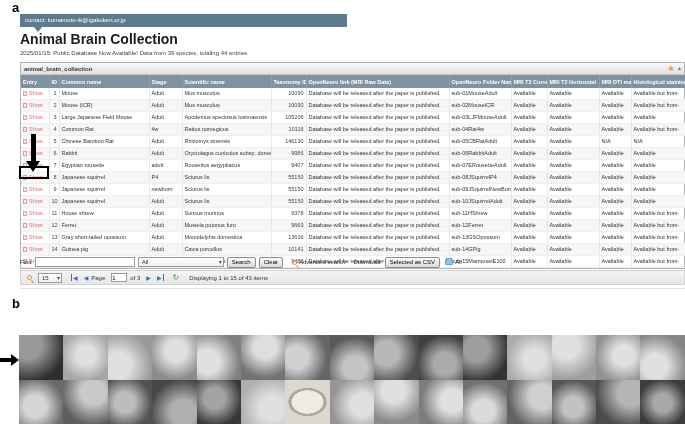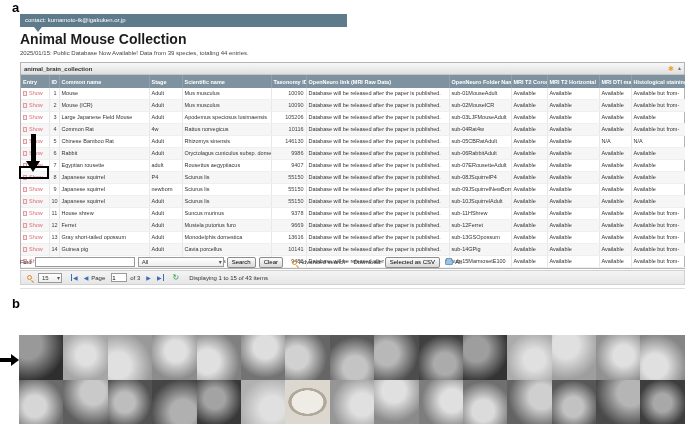--- a/index.html
+++ b/index.html
@@ -94,21 +94,21 @@
 </head>
 <body>
 
 <div id="stage">
 
   <div id="label-a" class="panel-label">a</div>
 
   <div id="contact-bar">contact: kumamoto-tk@igakuken.or.jp</div>
   <div id="contact-notch"></div>
 
-  <div id="page-title">Animal Mouse Collection</div>
+  <div id="page-title">Animal Brain Collection</div>
   <div id="announcement">2025/01/15: Public Database Now Available! Data from 39 species, totaling 44 entries.</div>
 
   <div id="grid-box">
     <div id="grid-titlebar">
       <span id="grid-title">animal_brain_collection</span>
       <span id="grid-star-icon" class="titlebar-icon">✱</span>
       <span id="grid-collapse-icon" class="titlebar-icon">▴</span>
     </div>
     <table>
       <colgroup id="cols">

